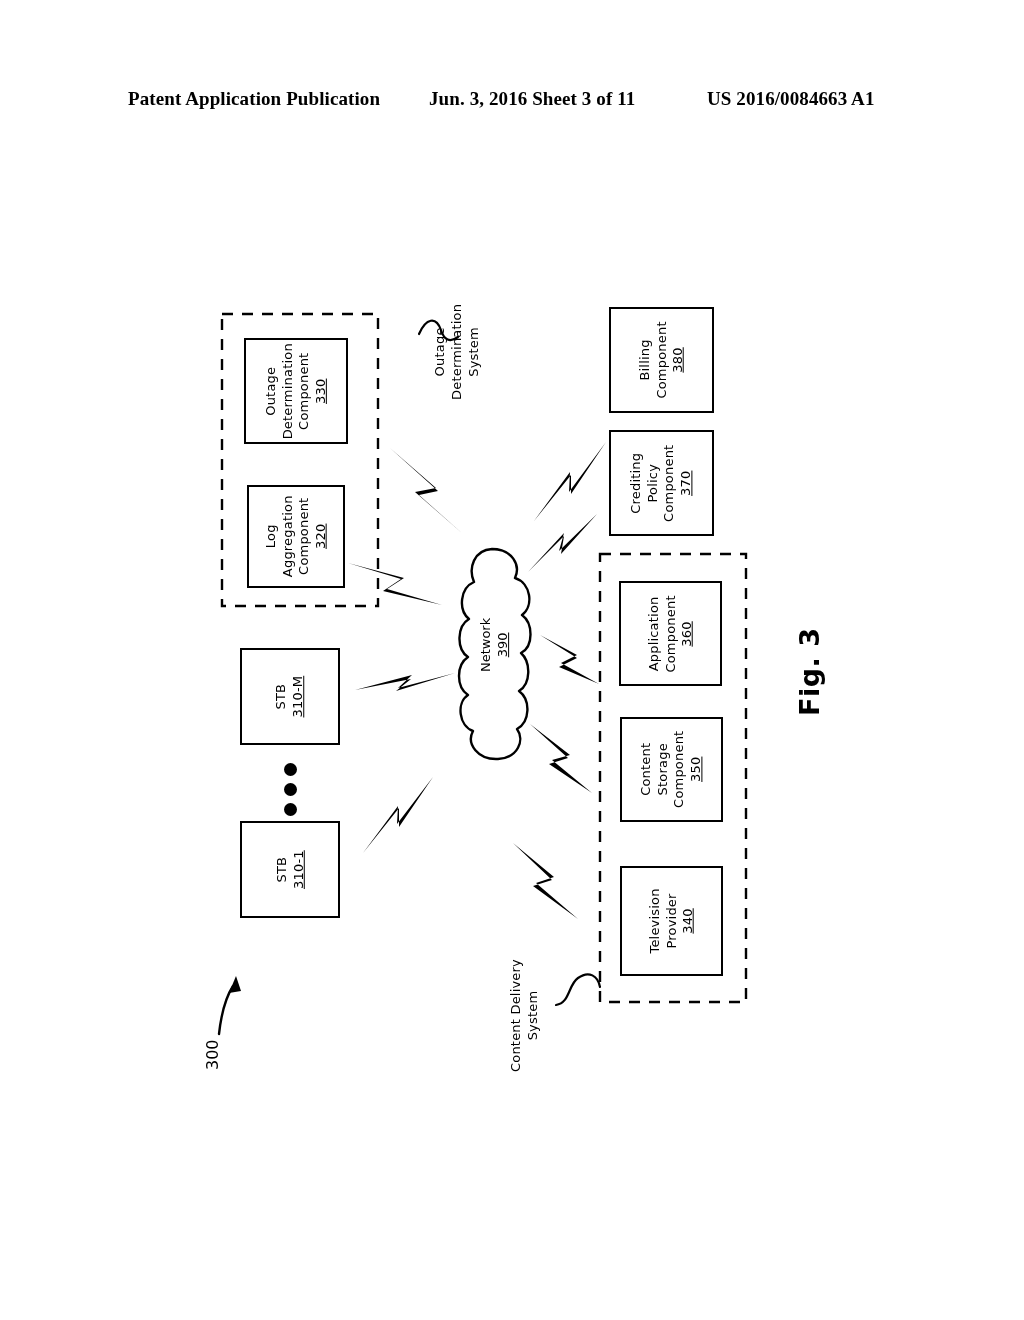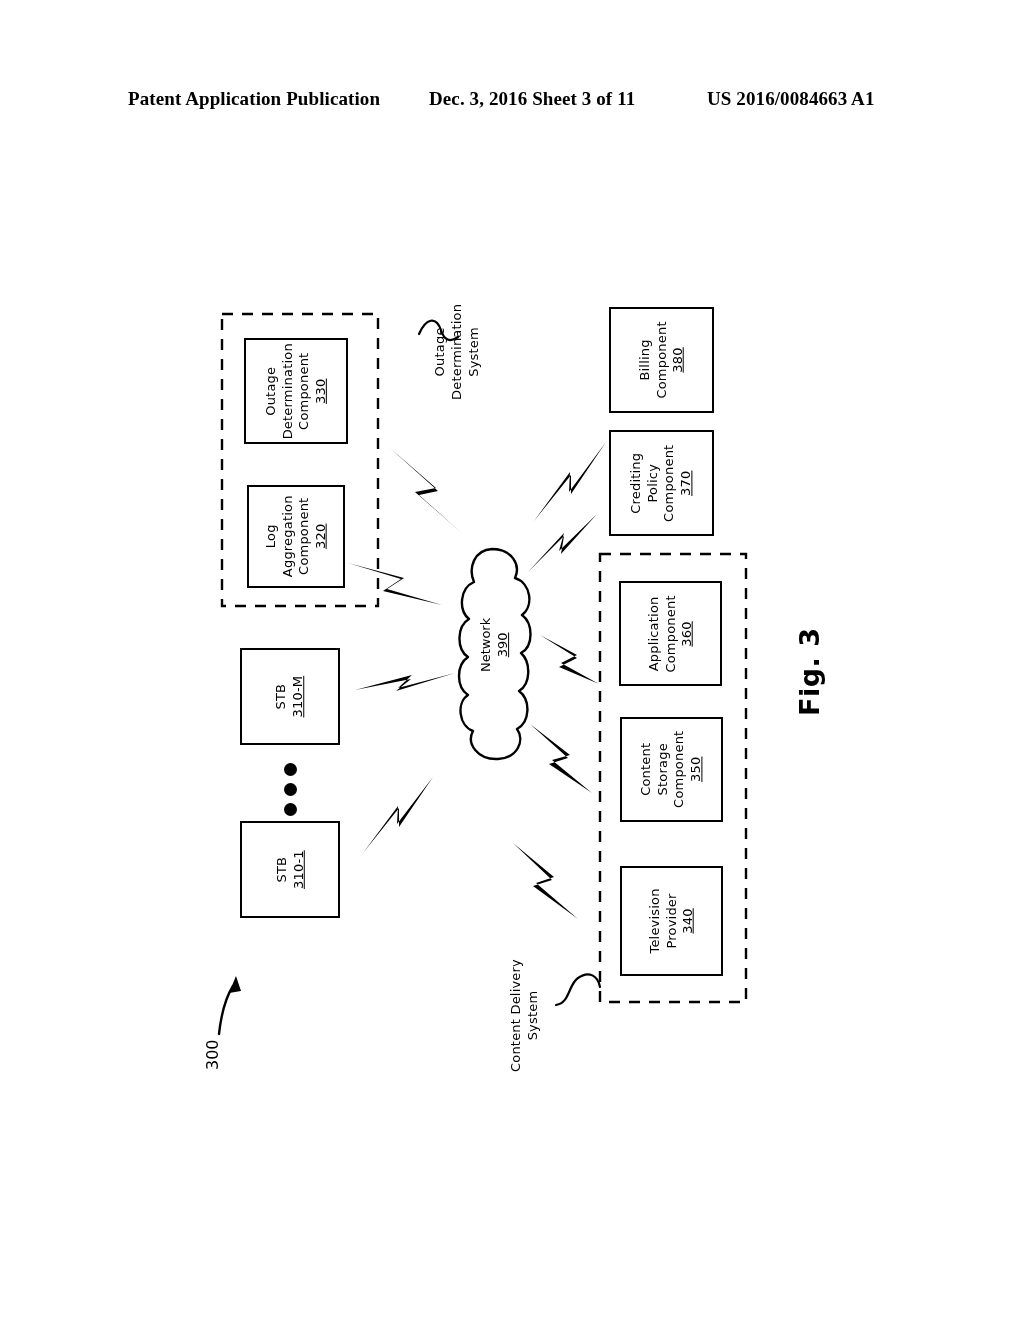--- a/index.html
+++ b/index.html
@@ -108,21 +108,21 @@
     width: 13px; height: 13px;
     border-radius: 50%;
     background: #000;
   }
 </style>
 </head>
 <body>
 
 <div class="page-header">
   <span class="hdr-left">Patent Application Publication</span>
-  <span class="hdr-mid">Dec. 3, 2016  Sheet 3 of 11</span>
+  <span class="hdr-mid">Jun. 3, 2016  Sheet 3 of 11</span>
   <span class="hdr-right">US 2016/0084663 A1</span>
 </div>
 
 <div class="canvas">
 
   <svg width="1024" height="1320" viewBox="0 0 1024 1320">
 
     <rect x="222" y="314" width="156" height="292" fill="none" stroke="#000" stroke-width="2.4" stroke-dasharray="11,9"></rect>
 
     <rect x="600" y="554" width="146" height="448" fill="none" stroke="#000" stroke-width="2.4" stroke-dasharray="11,9"></rect>

